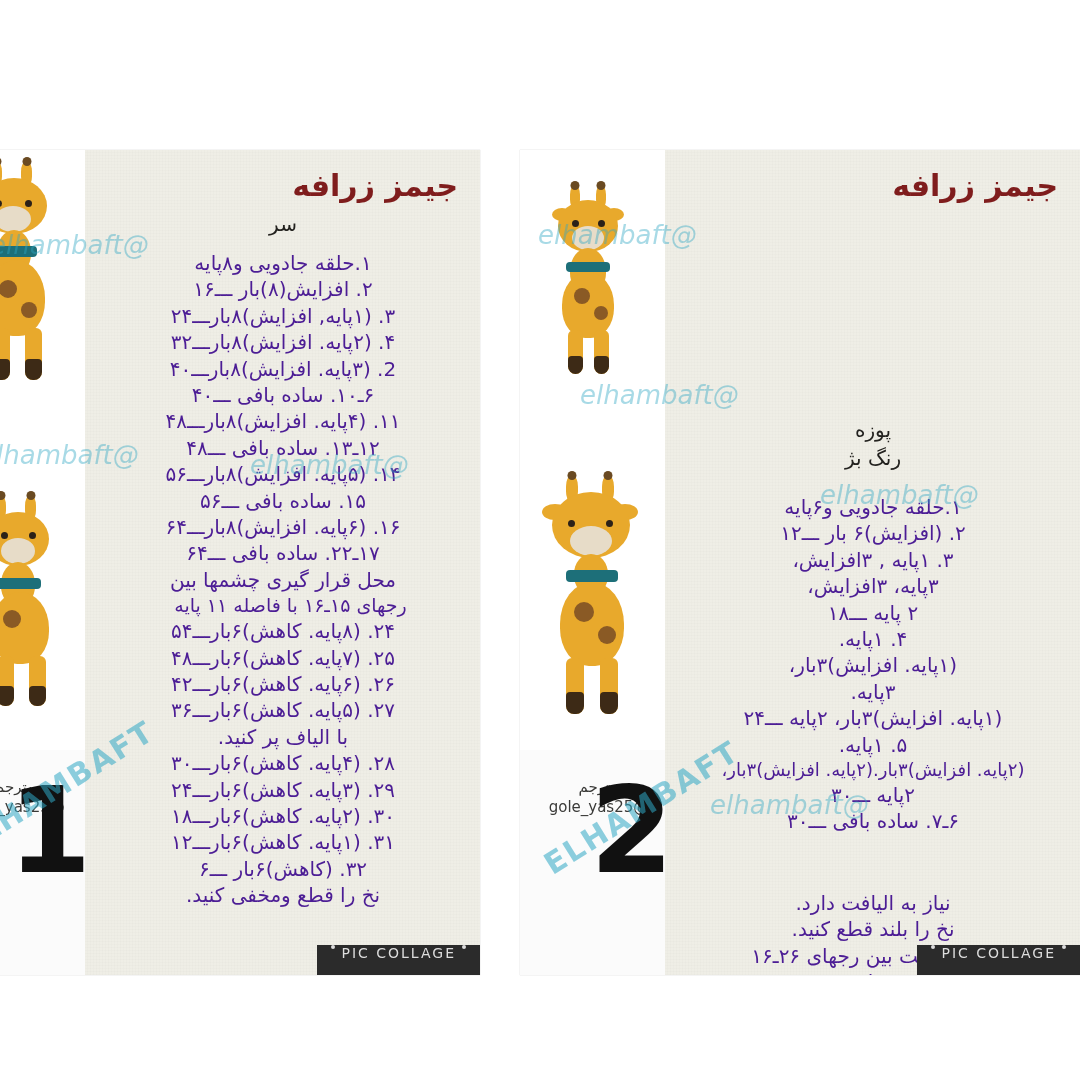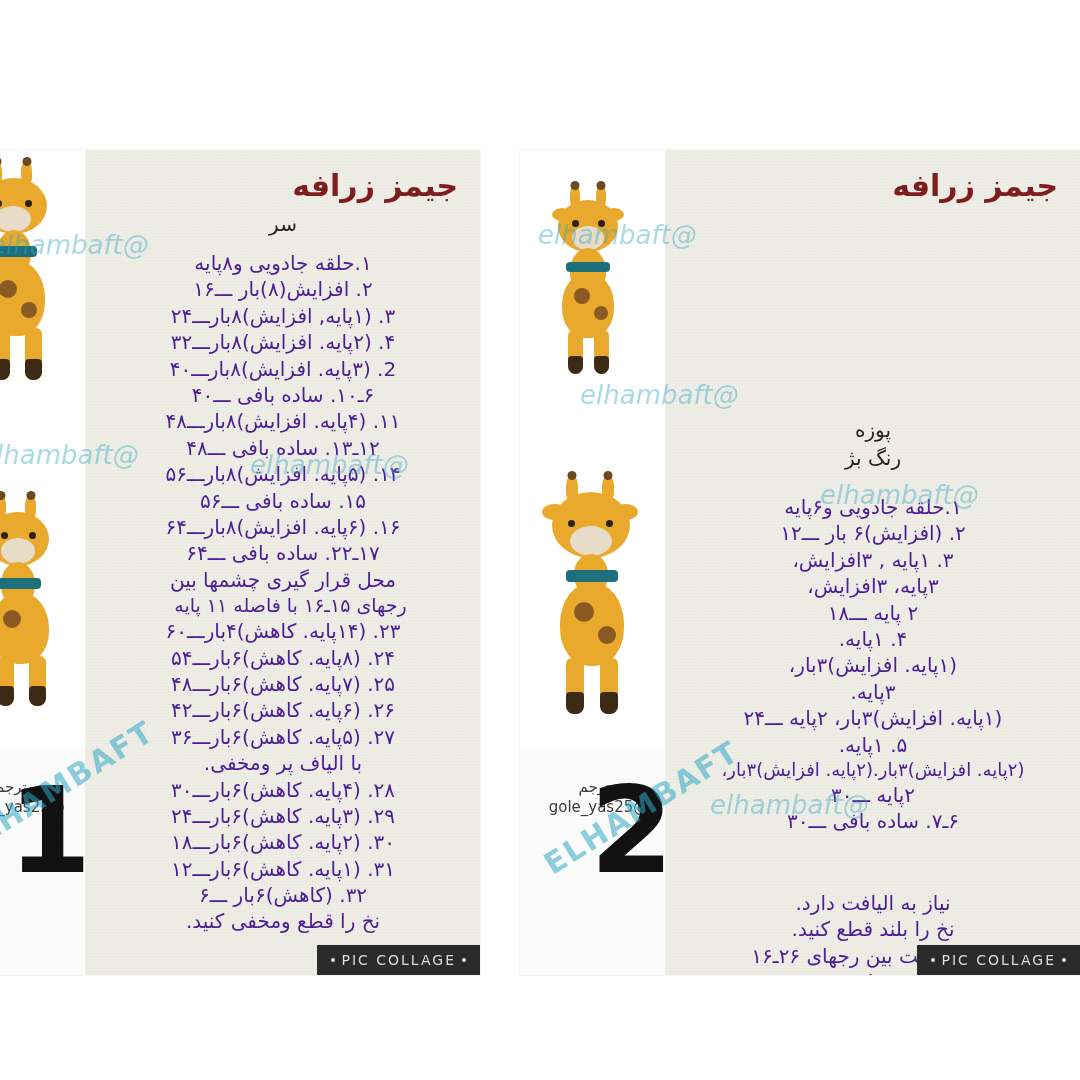--- a/index.html
+++ b/index.html
@@ -205,21 +205,20 @@
 
   
   .pc-bar {
     position: absolute;
     right: 0;
     bottom: 0;
     height: 30px;
     background: #2b2b2b;
     color: #dddddd;
     display: flex;
-    align-items: center;
     gap: 6px;
     padding: 0 14px;
     direction: ltr;
     font-size: 14px;
     letter-spacing: 2px;
   }
   .pc-bar .dot {
     width: 4px; height: 4px; border-radius: 50%;
     background: #dddddd; display: inline-block;
   }
@@ -394,26 +393,25 @@
         <li>2. (۳پایه. افزایش)۸بارـــ۴۰</li>
         <li>۶ـ۱۰. ساده بافی ـــ۴۰</li>
         <li>۱۱. (۴پایه. افزایش)۸بارـــ۴۸</li>
         <li>۱۲ـ۱۳. ساده بافی ـــ۴۸</li>
         <li>۱۴. (۵پایه. افزایش)۸بارـــ۵۶</li>
         <li>۱۵. ساده بافی ـــ۵۶</li>
         <li>۱۶. (۶پایه. افزایش)۸بارـــ۶۴</li>
         <li>۱۷ـ۲۲. ساده بافی ـــ۶۴</li>
         <li>محل قرار گیری چشمها بین</li>
         <li style="font-size:19px;padding-left:15px;">رجهای ۱۵ـ۱۶ با فاصله ۱۱ پایه</li>
-        <li>۲۳. (۱۴پایه. کاهش)۴بارـــ۶۰</li>
         <li>۲۴. (۸پایه. کاهش)۶بارـــ۵۴</li>
         <li>۲۵. (۷پایه. کاهش)۶بارـــ۴۸</li>
         <li>۲۶. (۶پایه. کاهش)۶بارـــ۴۲</li>
         <li>۲۷. (۵پایه. کاهش)۶بارـــ۳۶</li>
-        <li>با الیاف پر ومخفی.</li>
+        <li>با الیاف پر کنید.</li>
         <li>۲۸. (۴پایه. کاهش)۶بارـــ۳۰</li>
         <li>۲۹. (۳پایه. کاهش)۶بارـــ۲۴</li>
         <li>۳۰. (۲پایه. کاهش)۶بارـــ۱۸</li>
         <li>۳۱. (۱پایه. کاهش)۶بارـــ۱۲</li>
         <li>۳۲. (کاهش)۶بار ـــ۶</li>
         <li>نخ را قطع ومخفی کنید.</li>
       </ul>
     </div>
 
     <div class="translator">

